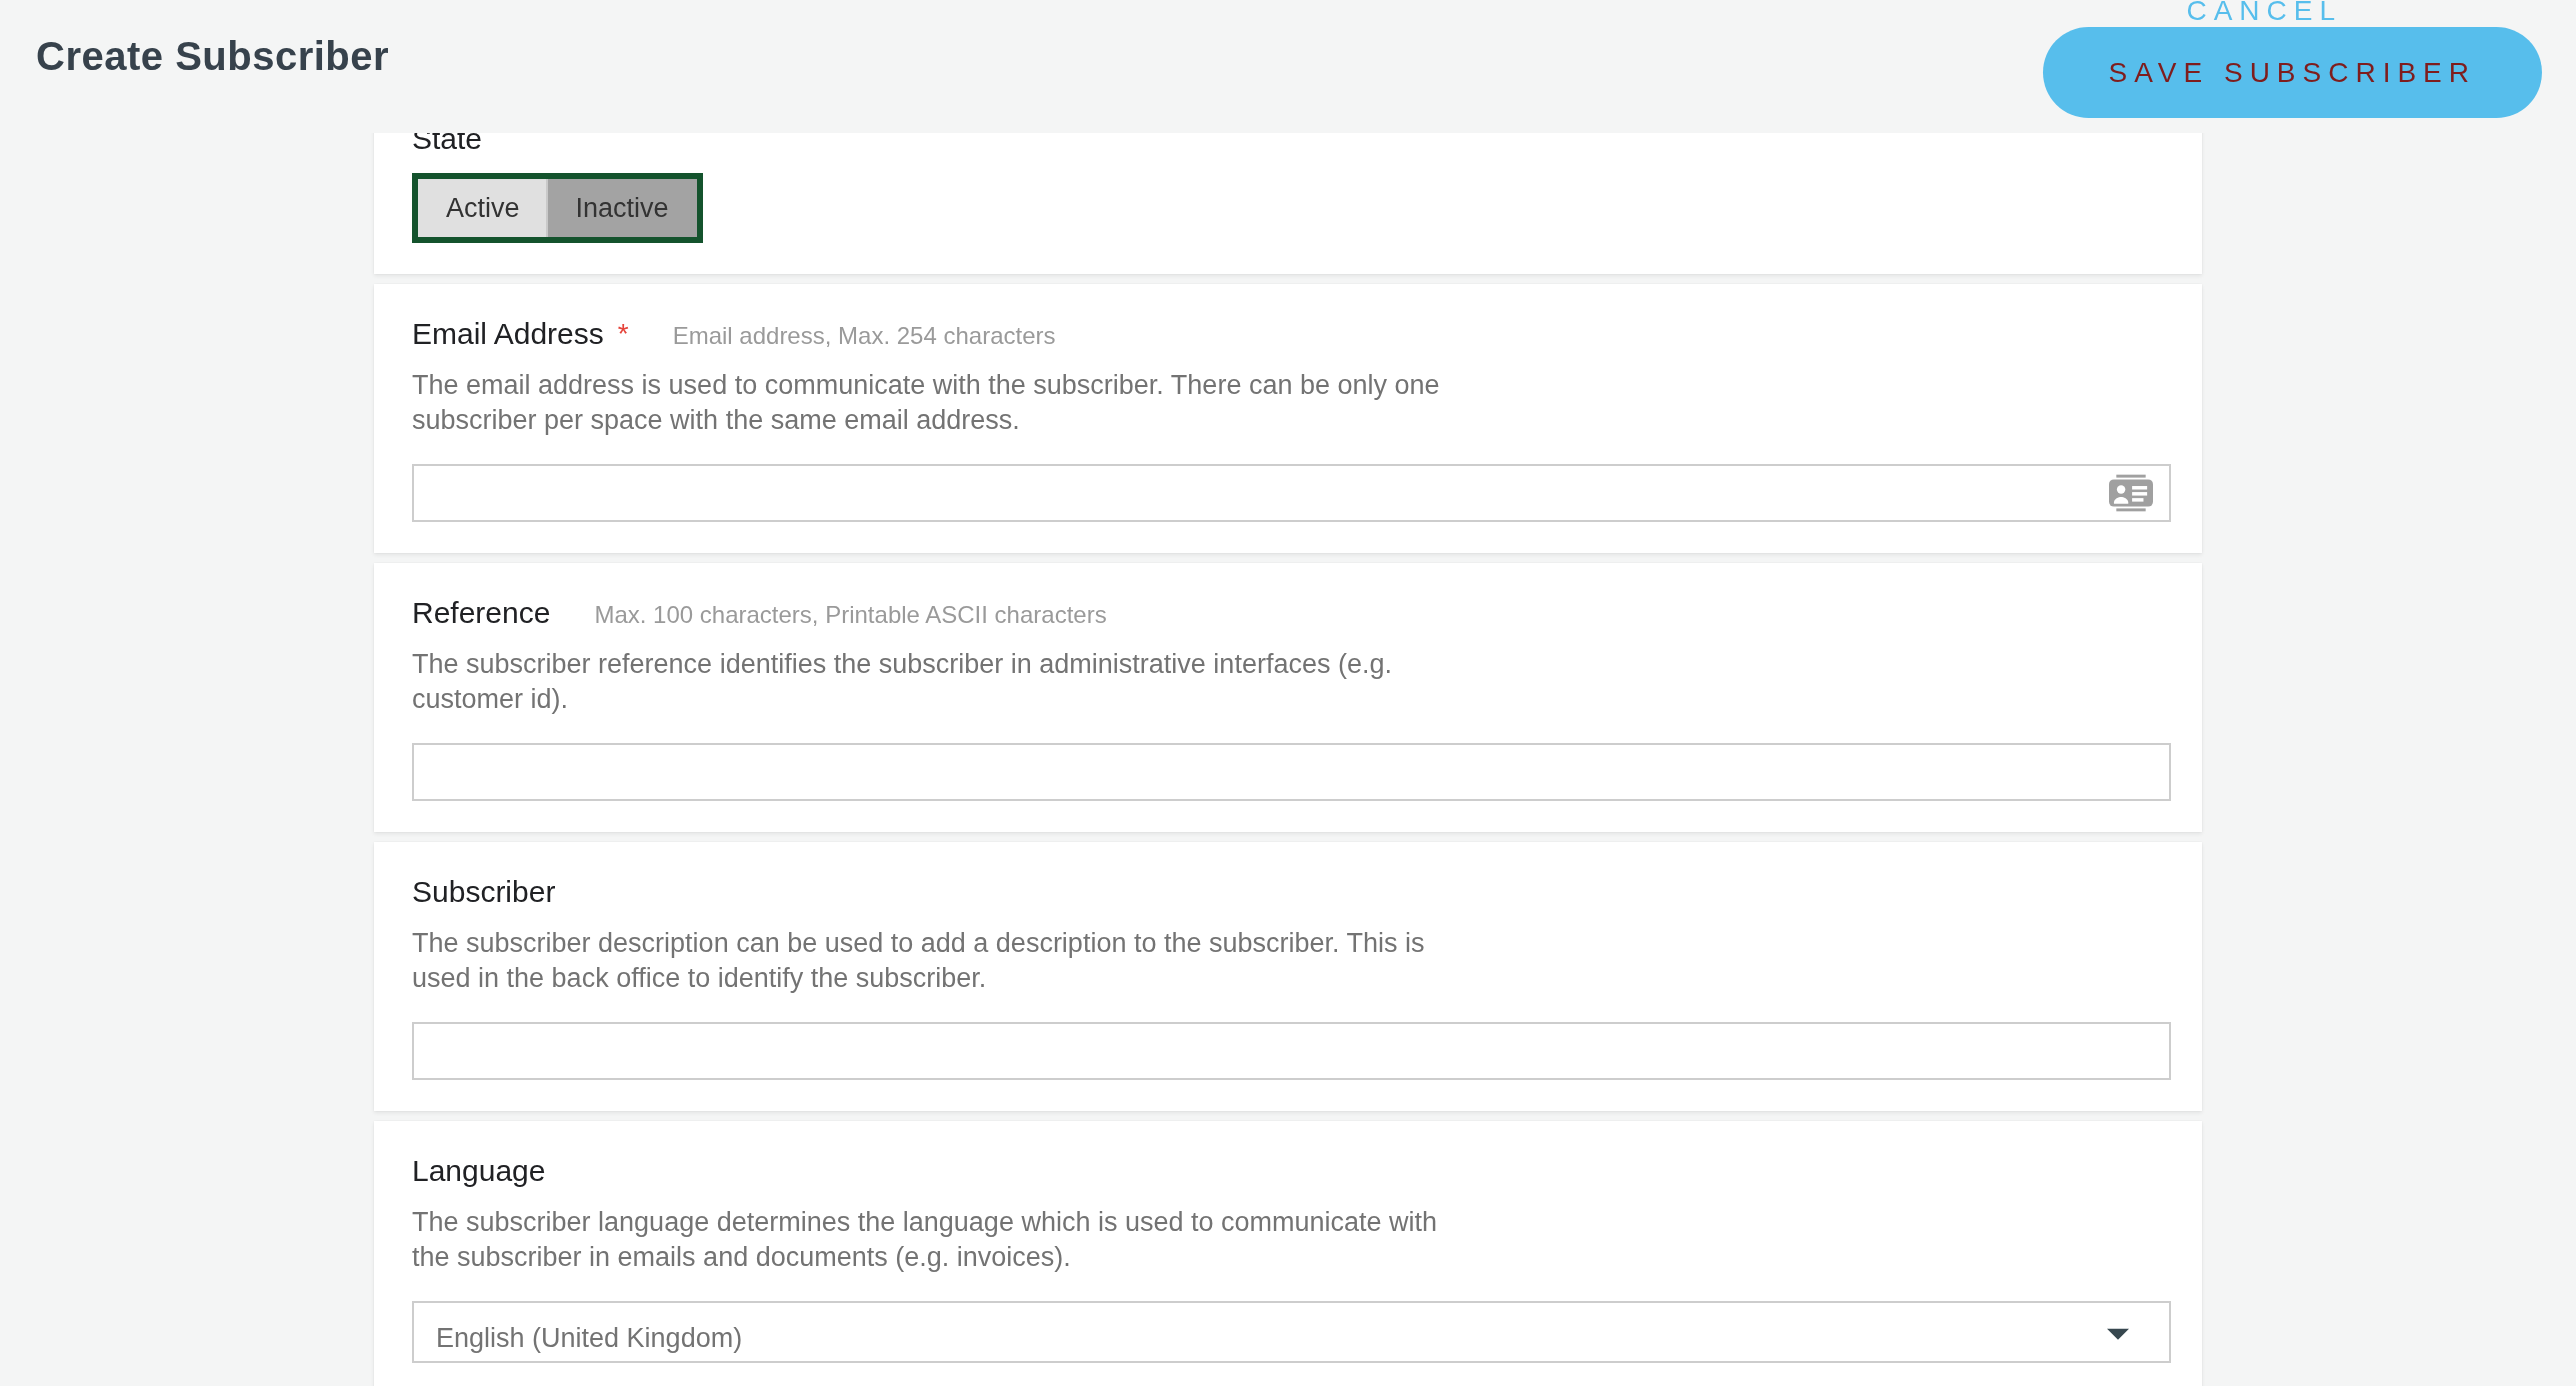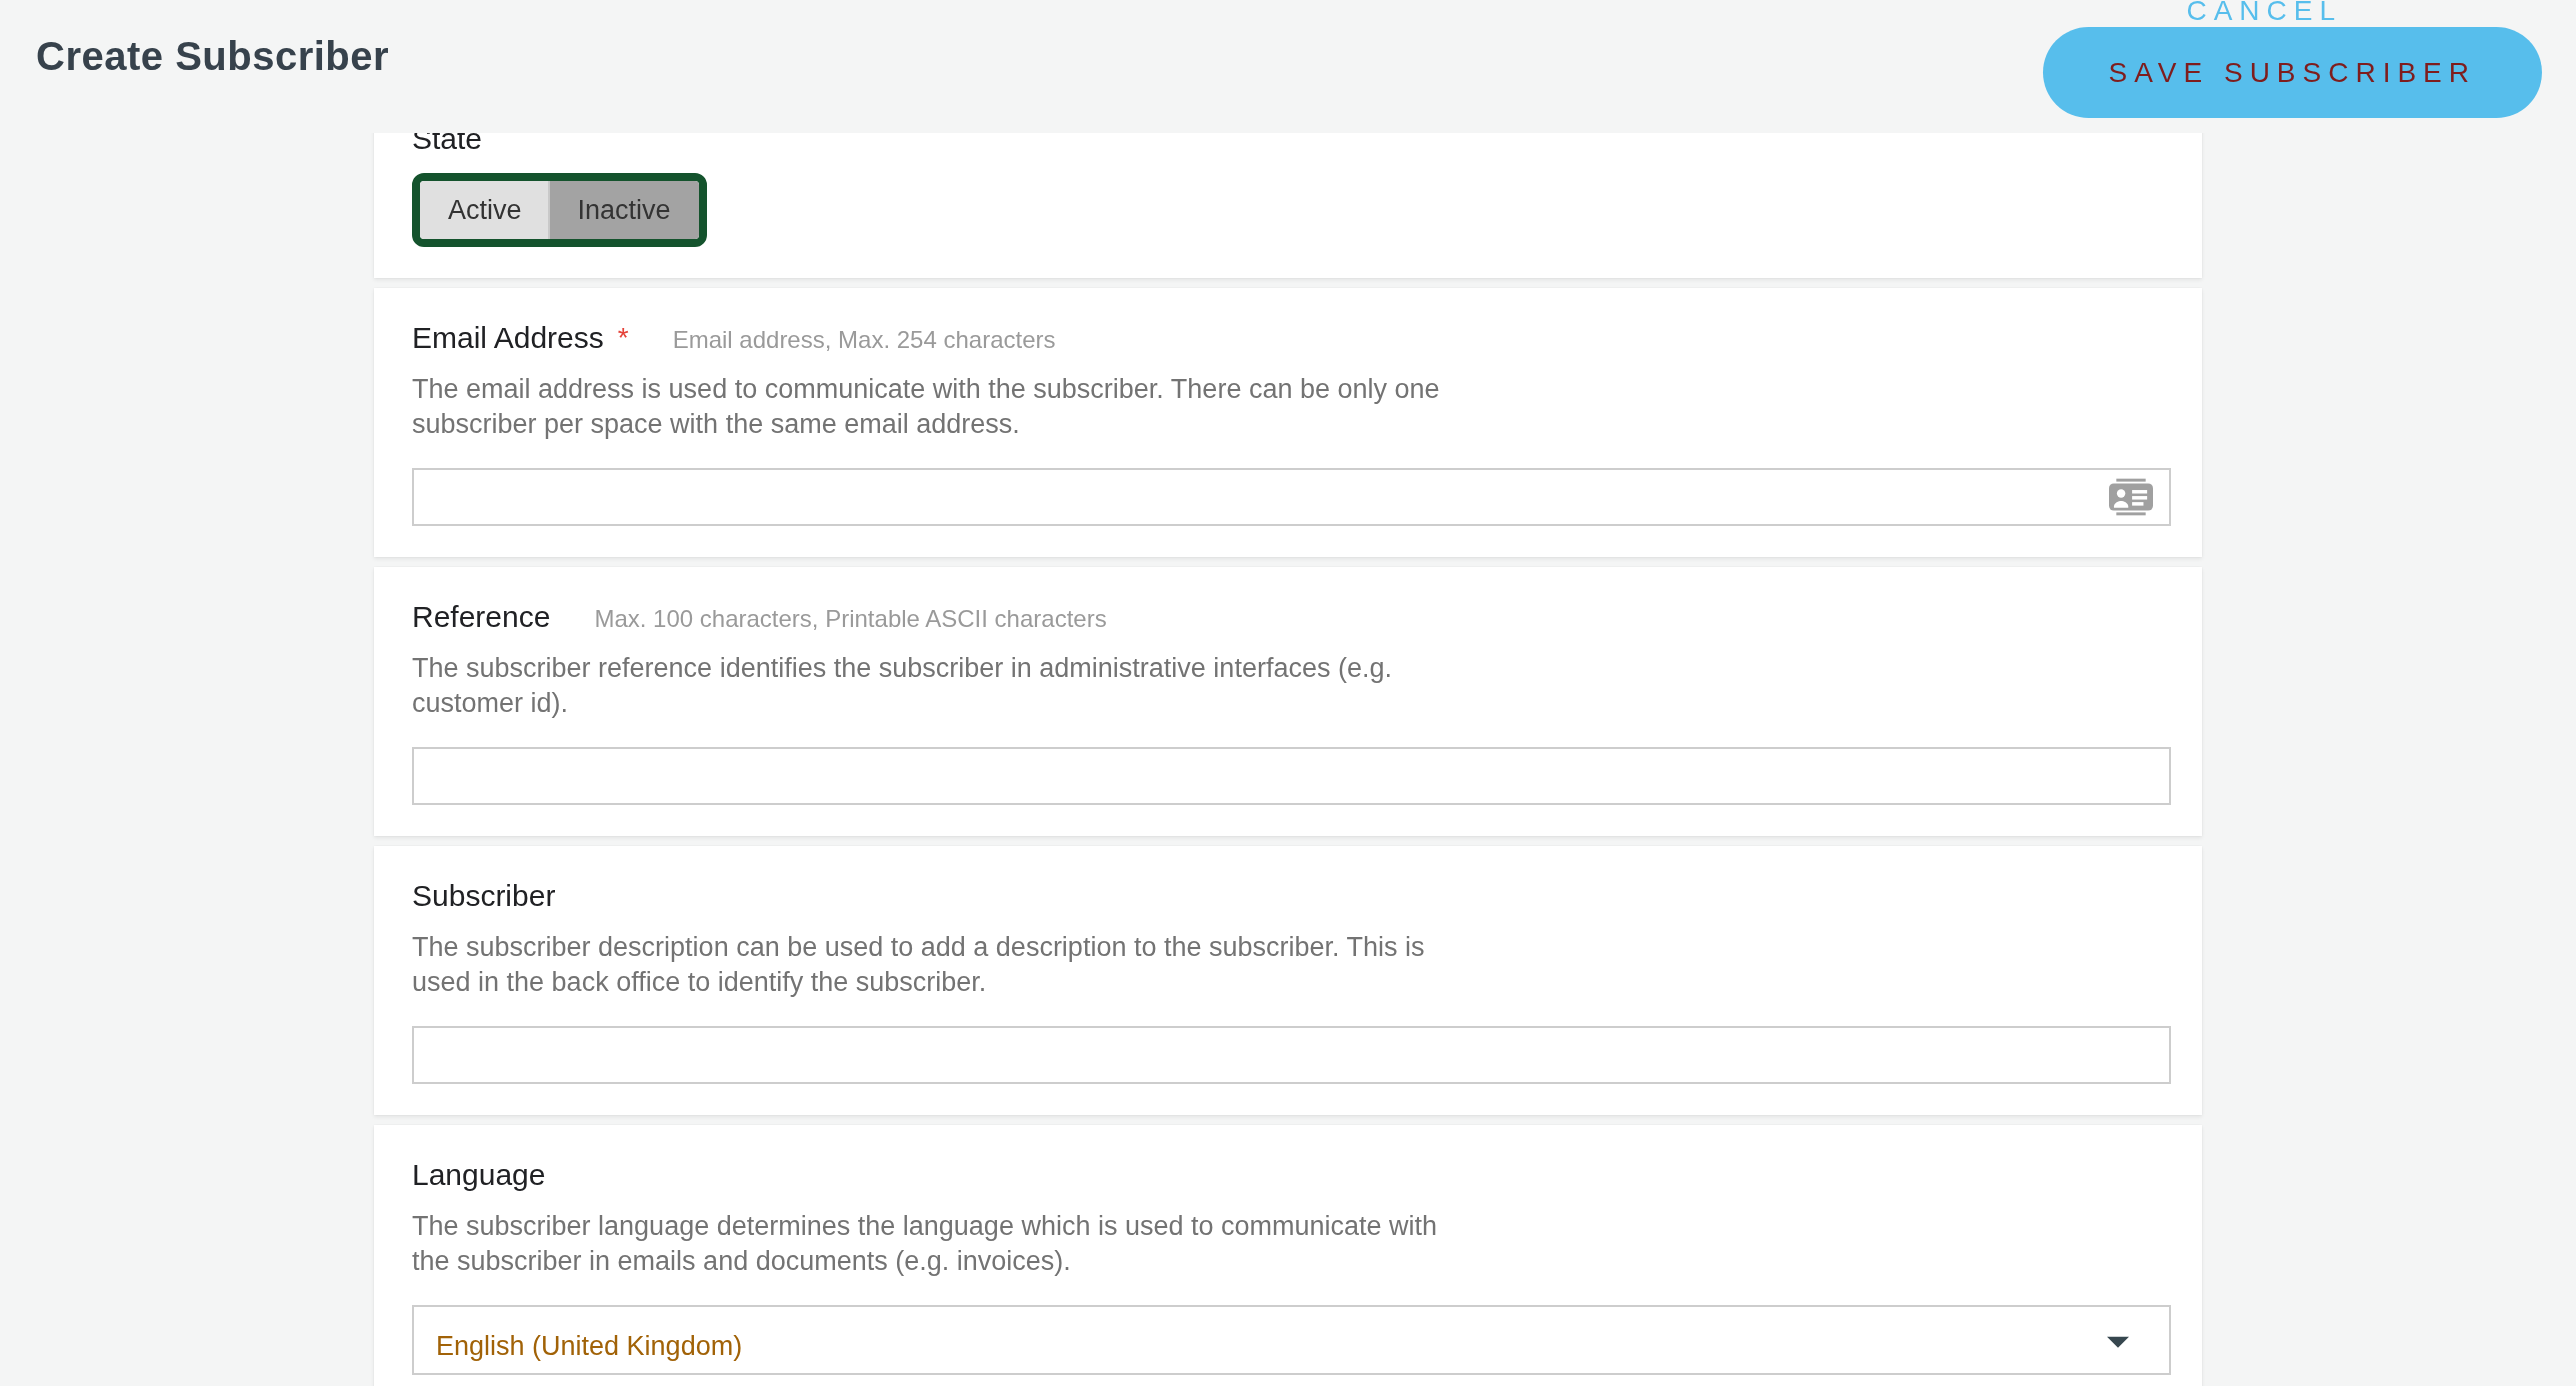--- a/index.html
+++ b/index.html
@@ -55,33 +55,33 @@
   }
   .input-wrap { position:relative; width:1759px; }
   .input-wrap .text-input { width:100%; }
   .input-suffix-icon {
     position:absolute; right:18px; top:50%; transform:translateY(-50%);
     width:44px; height:38px; display:flex; align-items:center;
   }
   
   .segmented {
     margin-top:18px; display:inline-flex;
-    border:8px solid #14532d; border-radius:12px; overflow:hidden;
+    border:6px solid #14532d; border-radius:0; overflow:hidden;
   }
   .segment {
     height:58px; padding:0 28px; background:#a3a3a3; border:none;
     font-size:27px; color:#333; cursor:pointer; font-family:inherit;
   }
   .segment.active { background:#e0e0e0; box-shadow:inset -2px 0 0 #c9c9c9; }
   
   .select-box {
-    margin-top:26px; width:1759px; height:70px;
+    margin-top:26px; width:1759px; height:62px;
     border:2px solid #cdcdcd; background:#ffffff; position:relative;
     display:flex; align-items:center; padding:13px 79px 0 22px;
-    font-size:27px; color:#a16207; cursor:pointer;
+    font-size:27px; color:#737373; cursor:pointer;
   }
   .caret-down {
     position:absolute; right:40px; top:50%; transform:translateY(-30%);
     width:0; height:0;
     border-left:11px solid transparent; border-right:11px solid transparent;
     border-top:11px solid #37474f;
   }
 </style>
 </head>
 <body>

